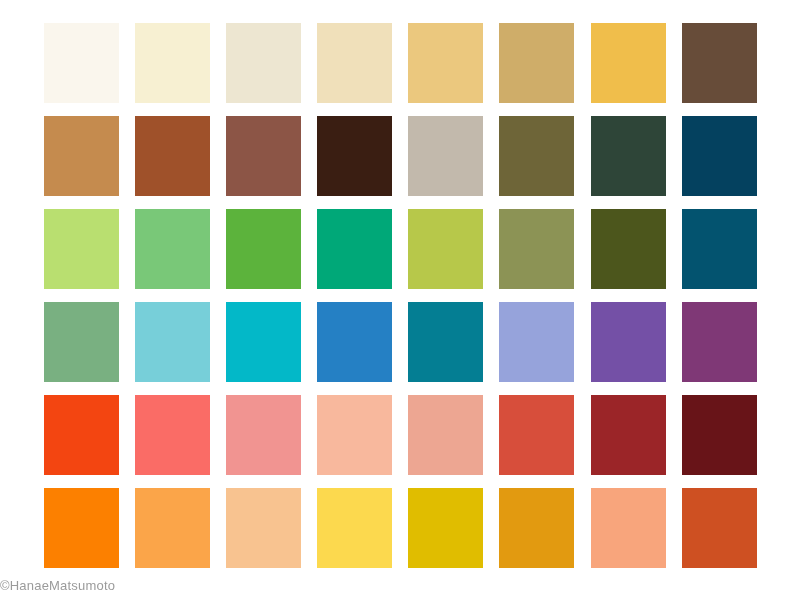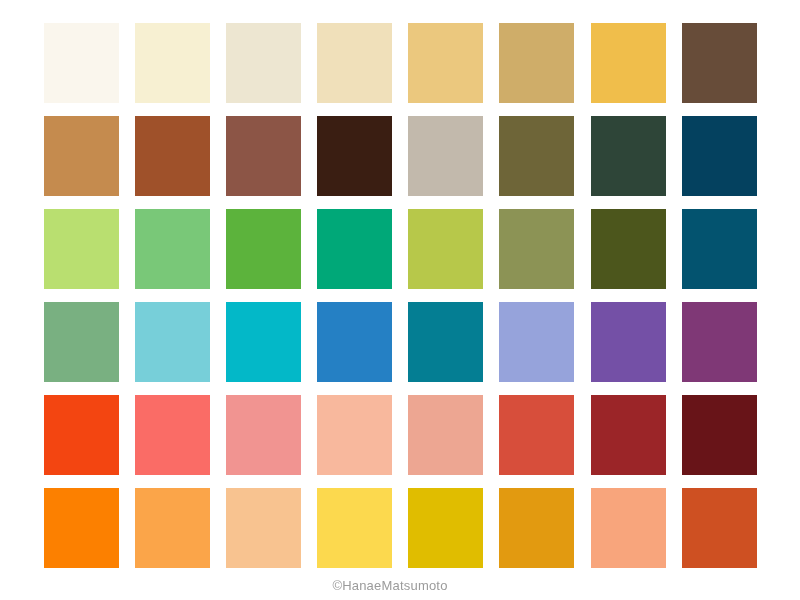--- a/index.html
+++ b/index.html
@@ -49,21 +49,20 @@
     box-sizing: border-box;
     border: 0;
     display: block;
   }
 
   #footer-credit {
     position: absolute;
     left: 0;
     top: 578px;
     width: 780px;
-    text-align: center;
     font-family: "Liberation Sans", sans-serif;
     font-size: 13px;
     letter-spacing: 0.2px;
     color: #9b9b9b;
     user-select: none;
   }
 </style>
 </head>
 <body style="background: rgb(255, 255, 255);">
 

